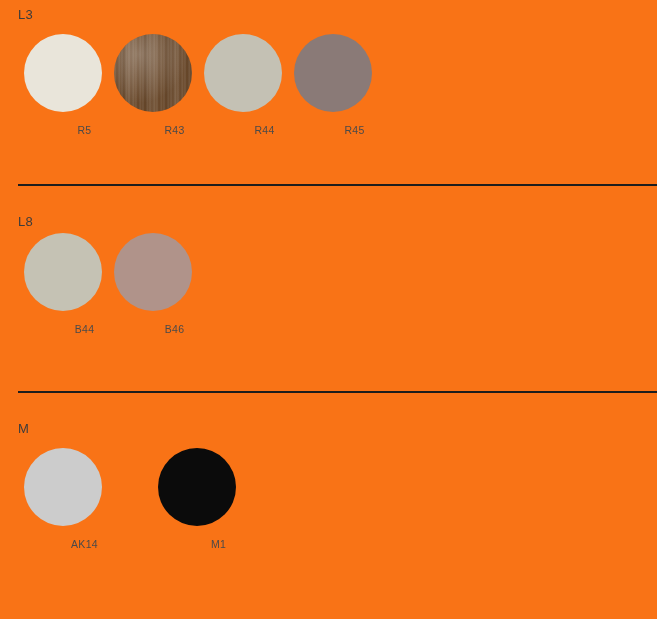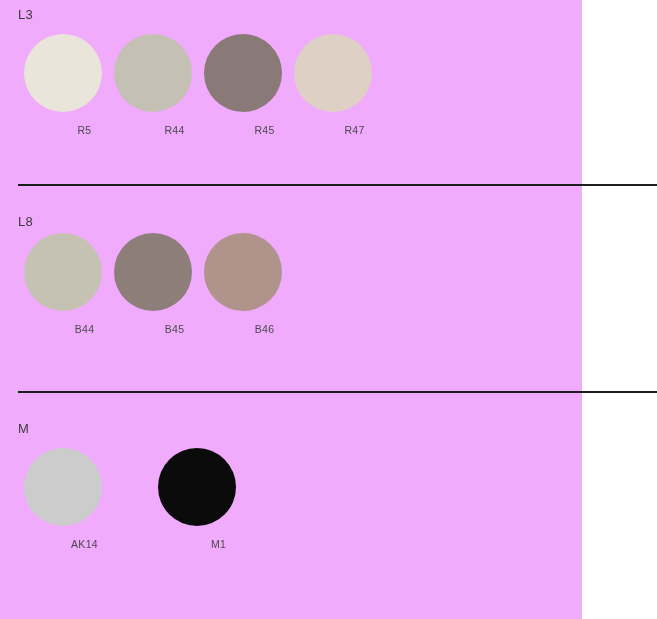--- a/index.html
+++ b/index.html
@@ -10,23 +10,23 @@
   body {
     width: 657px;
     height: 619px;
     font-family: "Liberation Sans", sans-serif;
     -webkit-font-smoothing: antialiased;
     overflow: hidden;
   }
 
   .sheet {
     position: relative;
-    width: 582px;
+    width: 657px;
     height: 619px;
-    background: #f0abfc;
+    background: #f97316;
   }
 
   .group {
     position: absolute;
     left: 0;
     width: 657px;
   }
 
   .group-title {
     position: absolute;
@@ -122,43 +122,39 @@
 
 <div class="sheet">
     <div class="group" style="top: 8px;">
       <div class="group-title">L3</div>
       <div class="swatch-row" style="top: 26px;">
         <div class="swatch-cell">
           <div class="swatch-disc" style="background-color: rgb(233, 229, 218);"></div>
           <div class="swatch-label">R5</div>
         </div>
         <div class="swatch-cell">
+          <div class="swatch-disc grain" style="background-color: rgb(107, 74, 44);"></div>
+          <div class="swatch-label">R43</div>
+        </div>
+        <div class="swatch-cell">
           <div class="swatch-disc" style="background-color: rgb(196, 193, 180);"></div>
           <div class="swatch-label">R44</div>
         </div>
         <div class="swatch-cell">
           <div class="swatch-disc" style="background-color: rgb(138, 122, 119);"></div>
           <div class="swatch-label">R45</div>
-        </div>
-        <div class="swatch-cell">
-          <div class="swatch-disc" style="background-color: rgb(222, 208, 197);"></div>
-          <div class="swatch-label">R47</div>
         </div>
       </div>
     </div>
     <div class="group" style="top: 215px;">
       <div class="group-title">L8</div>
       <div class="swatch-row" style="top: 18px;">
         <div class="swatch-cell">
           <div class="swatch-disc" style="background-color: rgb(197, 194, 180);"></div>
           <div class="swatch-label">B44</div>
-        </div>
-        <div class="swatch-cell">
-          <div class="swatch-disc" style="background-color: rgb(142, 126, 122);"></div>
-          <div class="swatch-label">B45</div>
         </div>
         <div class="swatch-cell">
           <div class="swatch-disc" style="background-color: rgb(176, 147, 138);"></div>
           <div class="swatch-label">B46</div>
         </div>
       </div>
     </div>
     <div class="group" style="top: 422px;">
       <div class="group-title">M</div>
       <div class="swatch-row" style="top: 26px; gap: 44px;">

